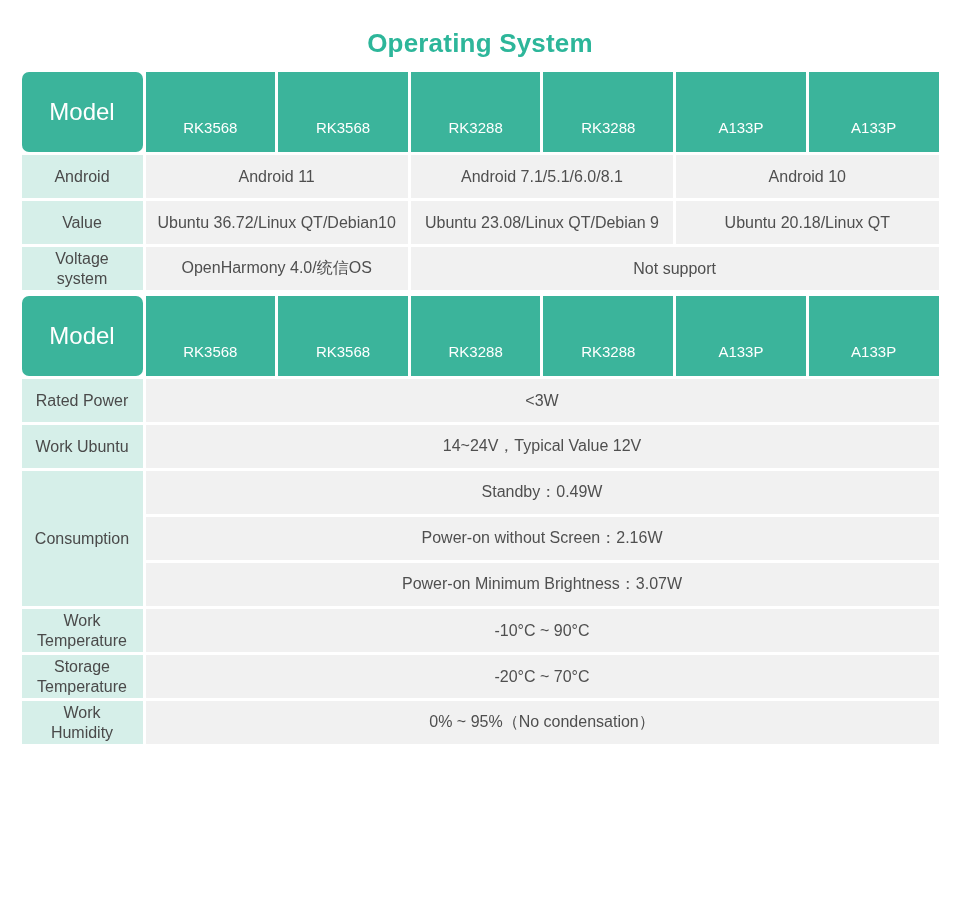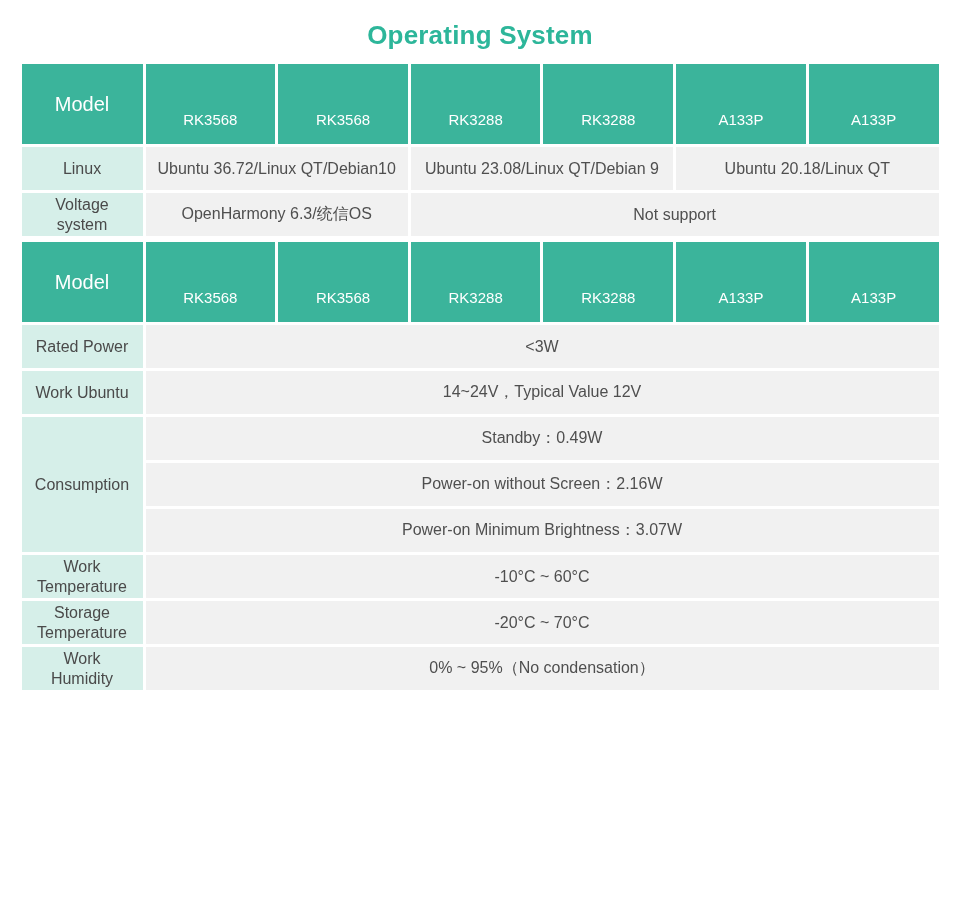--- a/index.html
+++ b/index.html
@@ -8,21 +8,21 @@
     background: #ffffff;
     font-family: "Liberation Sans", sans-serif;
   }
   body {
     width: 960px;
     height: 900px;
     overflow: hidden;
   }
   .wrap {
     width: 923px;
-    margin: 4px auto;
+    margin: 12px auto;
   }
   .section-title {
     text-align: center;
     color: #2db69a;
     font-size: 26px;
     font-weight: 700;
     margin: 0;
     padding: 16px 0 10px 0;
     letter-spacing: 0.2px;
   }
@@ -36,23 +36,24 @@
     width: 923px;
   }
   td { overflow: hidden; }
   tr.hdr td {
     background: #3bb49b;
     color: #ffffff;
     text-align: center;
     height: 63px;
   }
   td.model-cell {
-    font-size: 20px;
+    font-size: 24px;
     font-weight: 500;
     vertical-align: middle;
+    border-radius: 7px;
   }
   td.chip-cell {
     font-size: 15px;
     font-weight: 400;
     vertical-align: bottom;
     padding-bottom: 16px;
   }
   td.lbl {
     background: #d6efe9;
     color: #4a4a4a;
@@ -95,29 +96,35 @@
         <tr class="hdr">
       <td class="model-cell">Model</td>
       <td class="chip-cell">RK3568</td>
       <td class="chip-cell">RK3568</td>
       <td class="chip-cell">RK3288</td>
       <td class="chip-cell">RK3288</td>
       <td class="chip-cell">A133P</td>
       <td class="chip-cell">A133P</td>
     </tr>
     <tr>
-      <td class="lbl">Linux</td>
+      <td class="lbl">Android</td>
+      <td class="val" colspan="2">Android 11</td>
+      <td class="val" colspan="2">Android 7.1/5.1/6.0/8.1</td>
+      <td class="val" colspan="2">Android 10</td>
+    </tr>
+    <tr>
+      <td class="lbl">Value</td>
       <td class="val" colspan="2">Ubuntu 36.72/Linux QT/Debian10</td>
       <td class="val" colspan="2">Ubuntu 23.08/Linux QT/Debian 9</td>
       <td class="val" colspan="2">Ubuntu 20.18/Linux QT</td>
     </tr>
     <tr>
       <td class="lbl">Voltage
 system</td>
-      <td class="val" colspan="2">OpenHarmony 6.3/统信OS</td>
+      <td class="val" colspan="2">OpenHarmony 4.0/统信OS</td>
       <td class="val" colspan="4">Not support</td>
     </tr>
   </tbody>
     </table>
 
 
   <table class="spec">
     <colgroup>
       <col style="width:121px">
       <col>
@@ -151,21 +158,21 @@
     </tr>
     <tr>
       <td class="val" colspan="6">Power-on without Screen：2.16W</td>
     </tr>
     <tr>
       <td class="val" colspan="6">Power-on Minimum Brightness：3.07W</td>
     </tr>
     <tr>
       <td class="lbl">Work
 Temperature</td>
-      <td class="val" colspan="6">-10°C ~ 60°C</td>
+      <td class="val" colspan="6">-10°C ~ 90°C</td>
     </tr>
     <tr>
       <td class="lbl">Storage
 Temperature</td>
       <td class="val" colspan="6">-20°C ~ 70°C</td>
     </tr>
     <tr>
       <td class="lbl">Work
 Humidity</td>
       <td class="val" colspan="6">0% ~ 95%（No condensation）</td>

